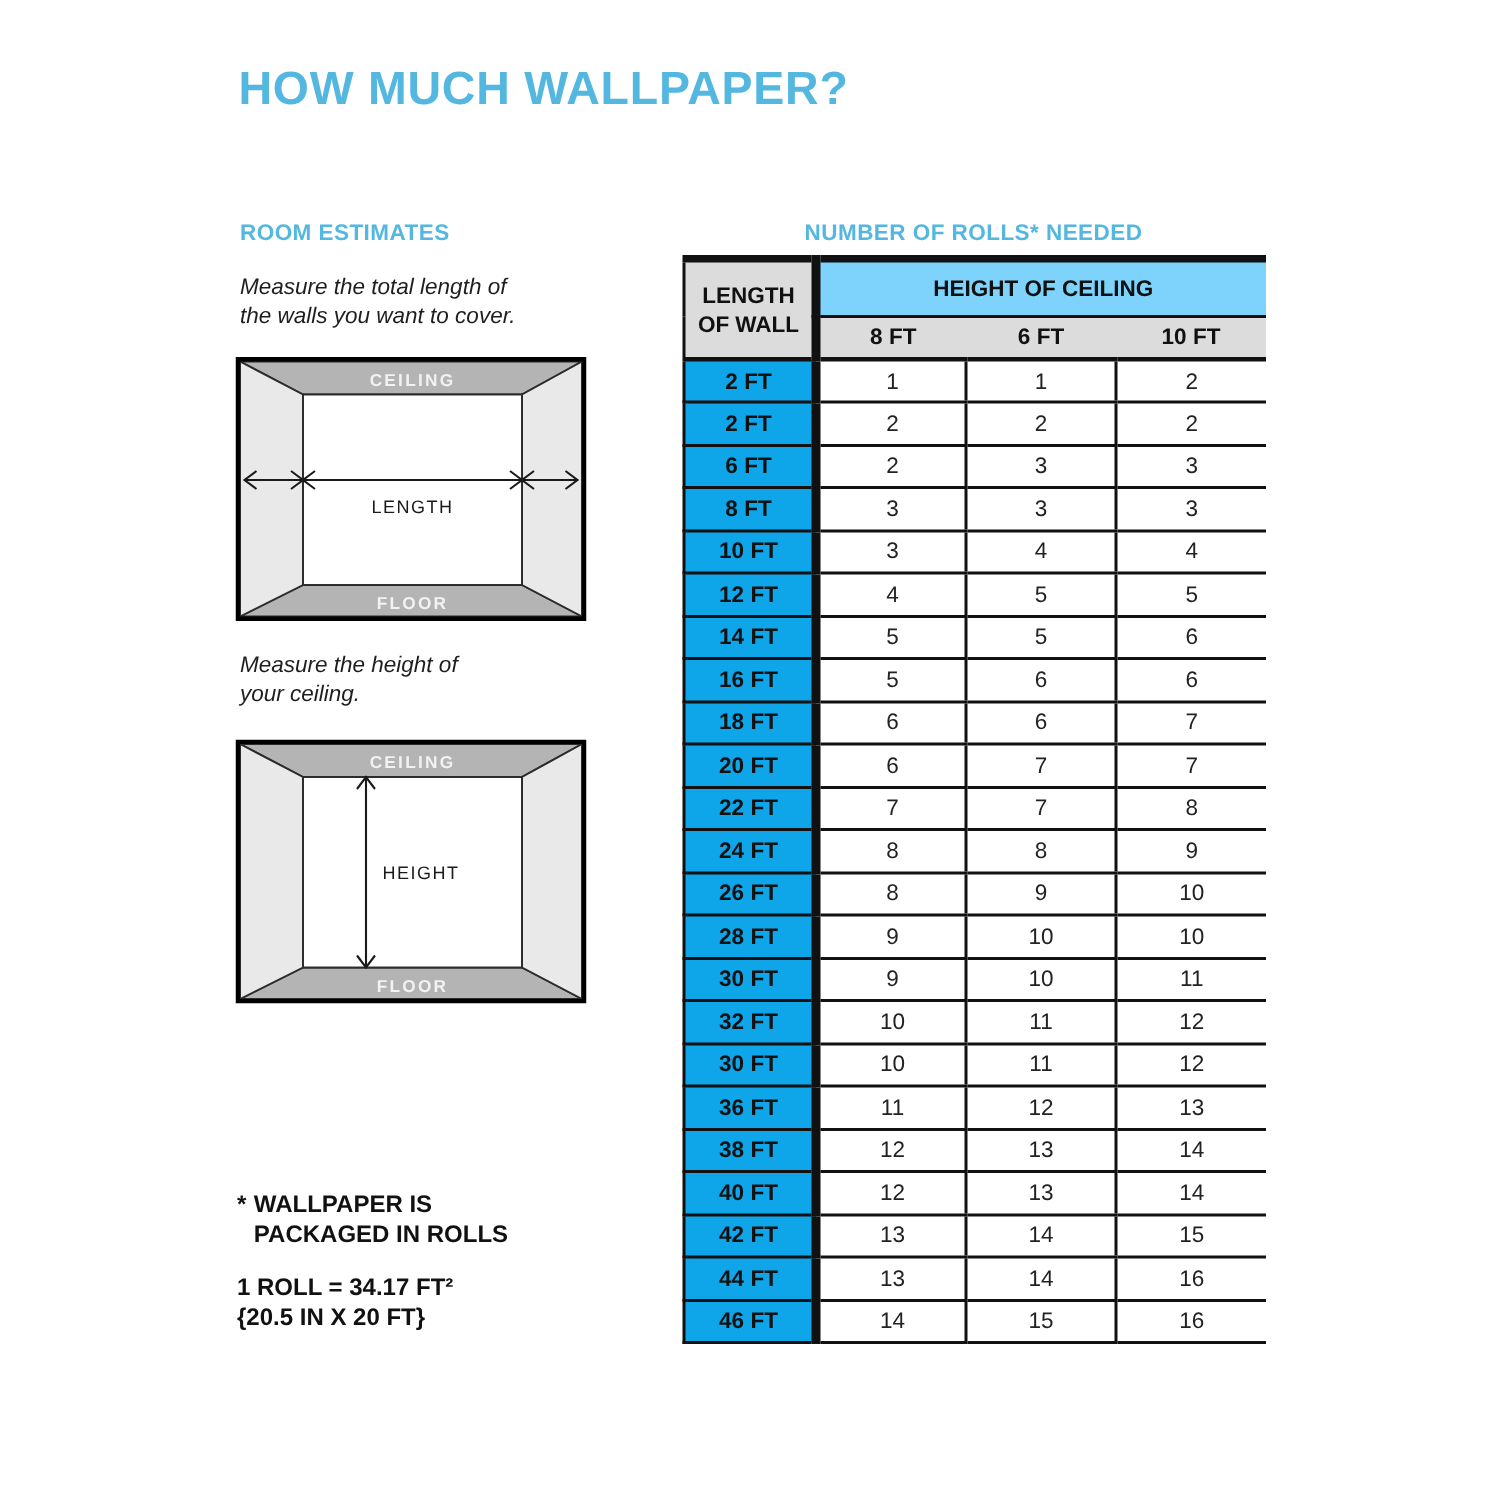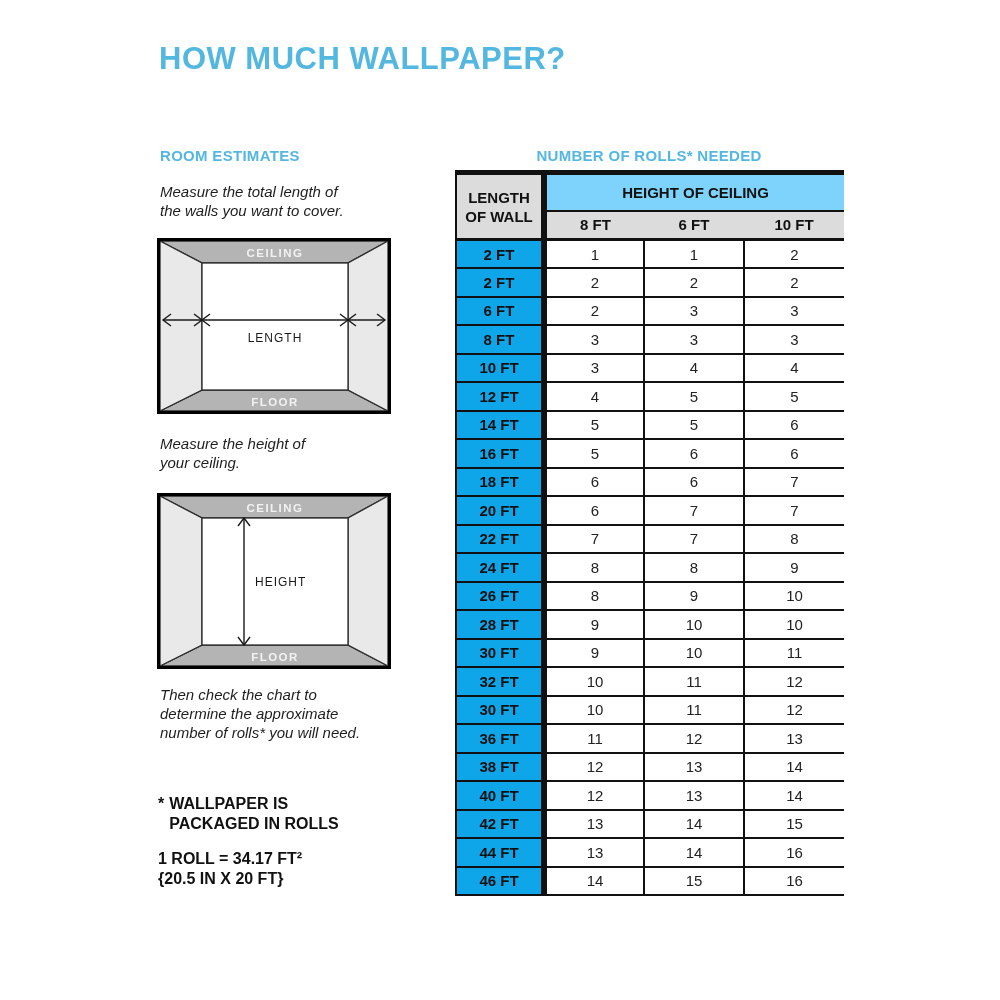--- a/index.html
+++ b/index.html
@@ -123,23 +123,20 @@
     <g stroke="#1a1a1a" stroke-width="1.4" fill="none">
       <line x1="87" y1="25" x2="87" y2="152"></line>
       <path d="M81,33 L87,25 L93,33"></path>
       <path d="M81,144 L87,152 L93,144"></path>
     </g>
     <text class="diag-band-label" x="118" y="19" text-anchor="middle">CEILING</text>
     <text class="diag-band-label" x="118" y="168" text-anchor="middle">FLOOR</text>
     <text class="diag-measure-label" x="98" y="93" text-anchor="start">HEIGHT</text>
   </svg>
 
-  <p class="body-text" id="step-chart">Then check the chart to
-determine the approximate
-number of rolls* you will need.</p>
 
   <p class="bold-note" id="footnote">
     <span class="star">*</span>
     <span>WALLPAPER IS
 PACKAGED IN ROLLS</span>
   </p>
 
   <p class="bold-note" id="roll-size">1 ROLL = 34.17 FT²
 {20.5 IN X 20 FT}</p>
 

